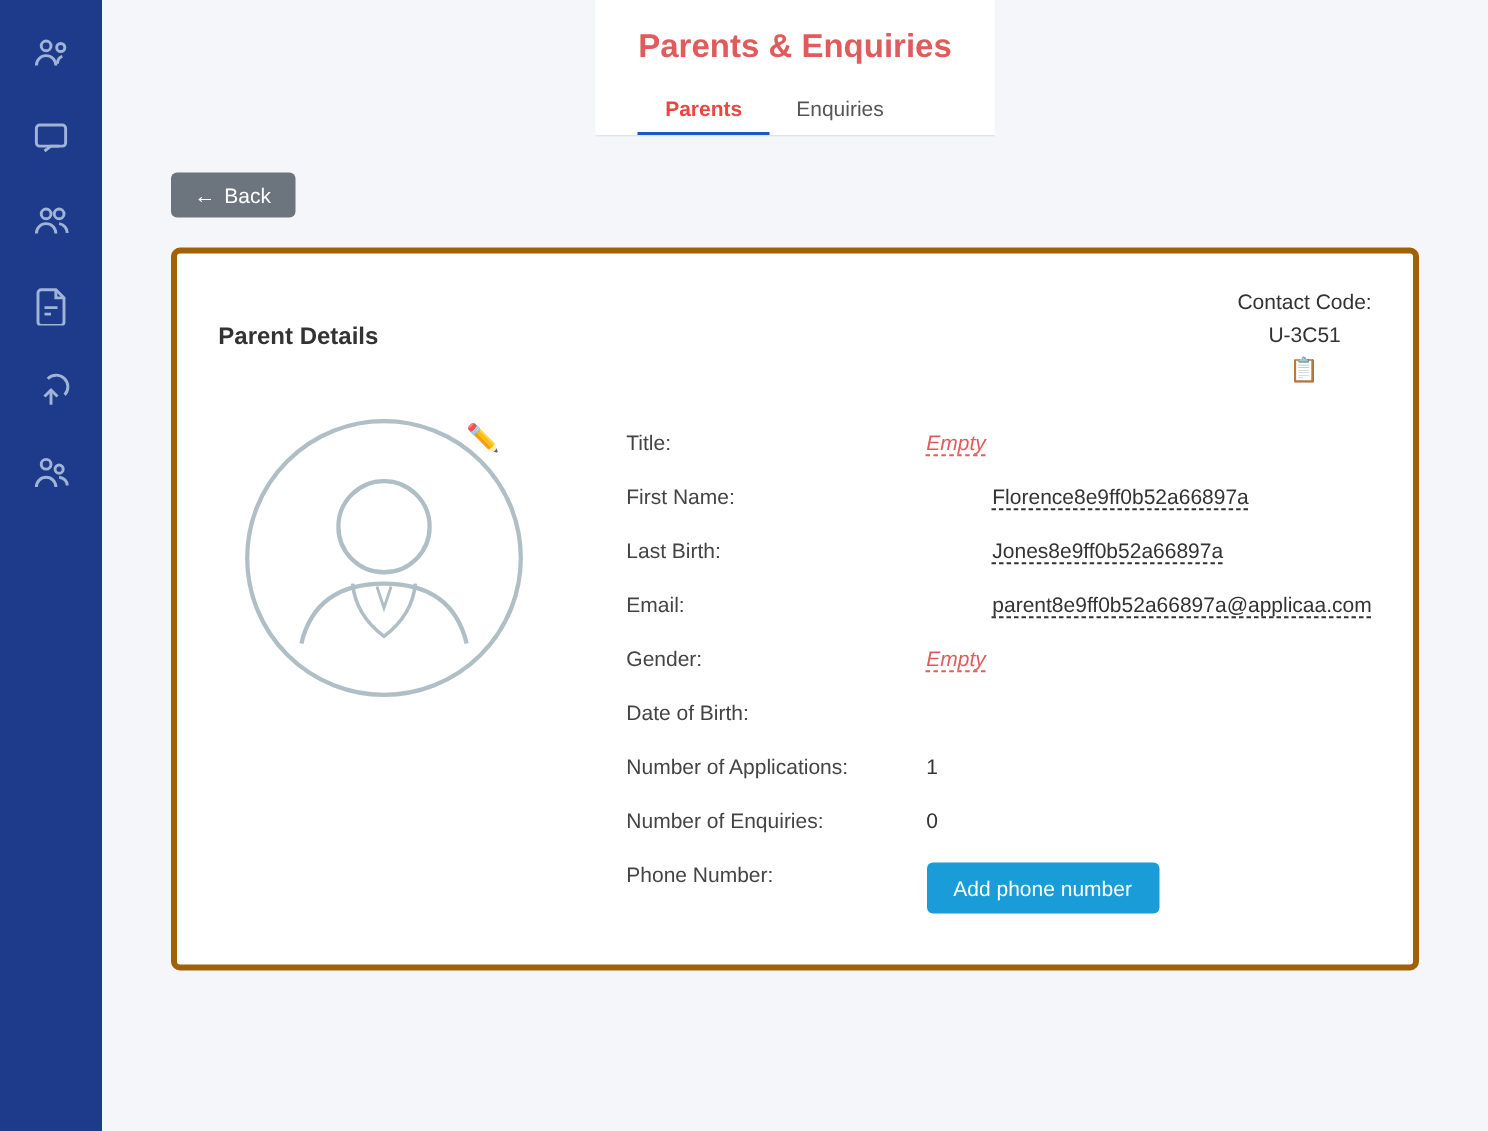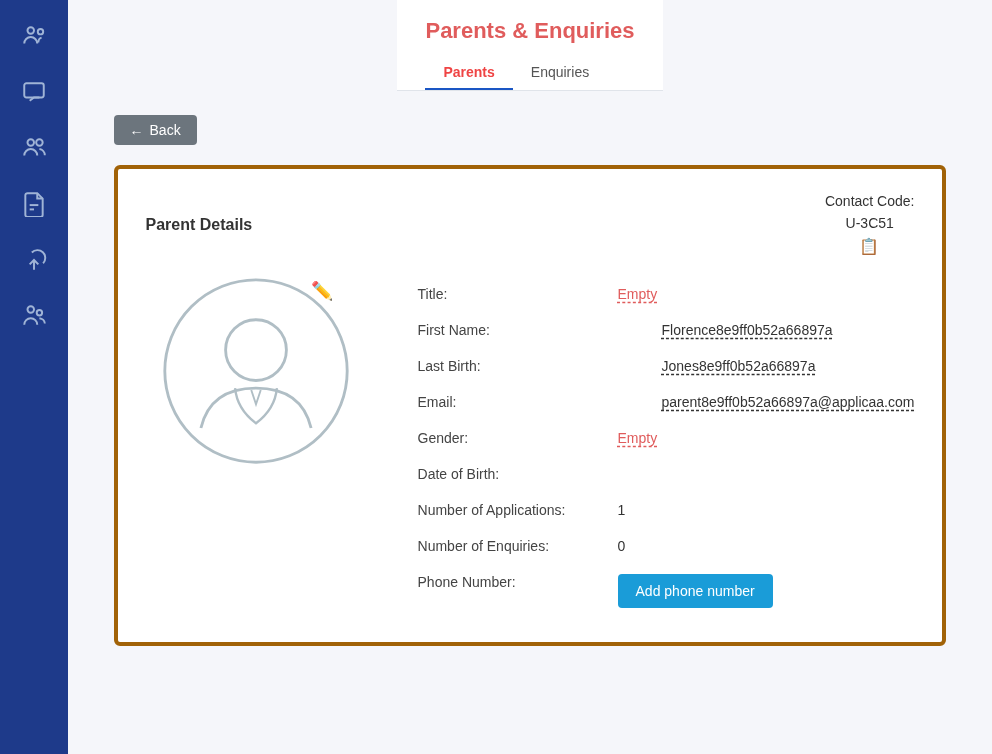--- a/index.html
+++ b/index.html
@@ -163,20 +163,21 @@
       font-size: 14px;
       color: #444;
       margin-left: 20px;
     }
     .detail-value {
       font-size: 14px;
       color: #333;
     }
     .detail-value.empty {
       color: #e05c5c;
+      font-style: italic;
       text-decoration: underline;
       text-decoration-style: dashed;
       text-underline-offset: 3px;
     }
     .detail-value.underlined {
       text-decoration: underline;
       text-decoration-style: dashed;
       text-underline-offset: 3px;
       color: #333;
       margin-left: 44px;

